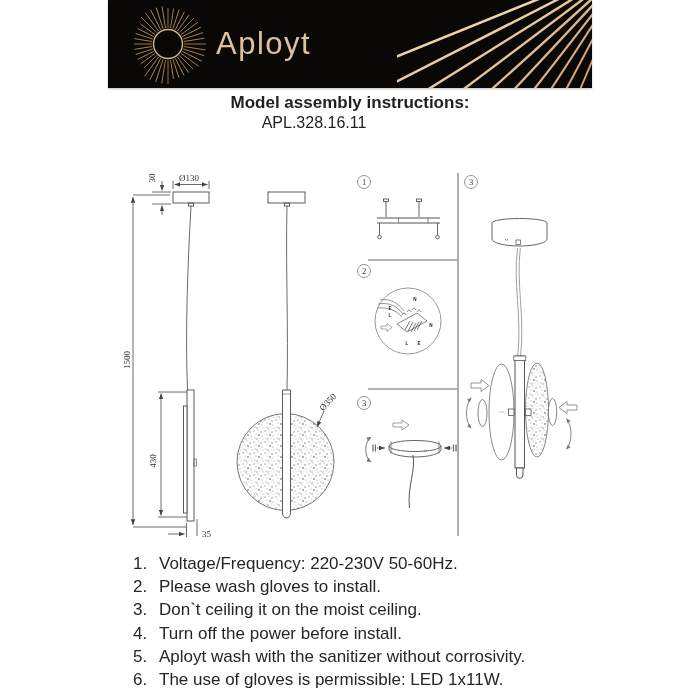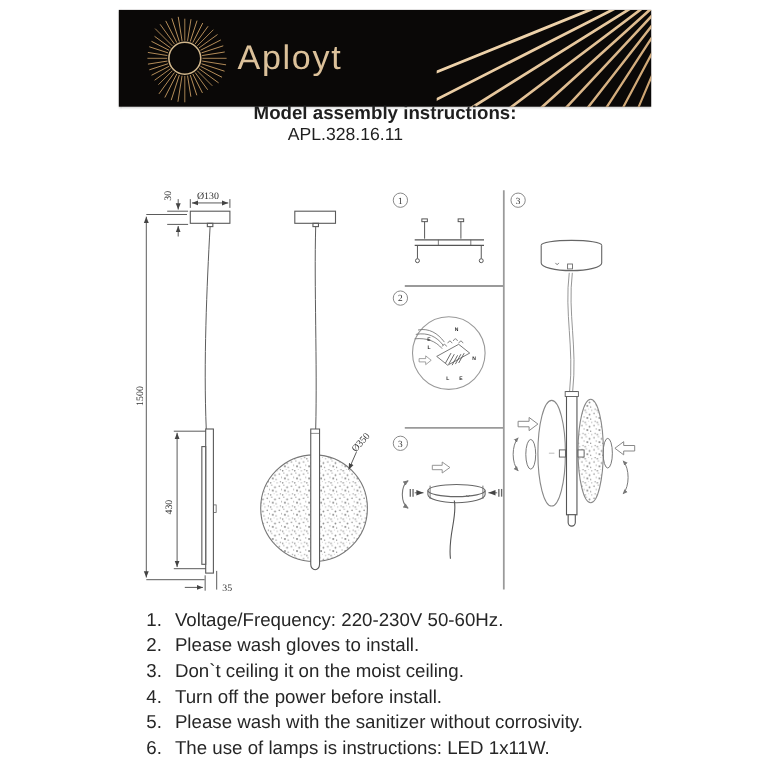--- a/index.html
+++ b/index.html
@@ -1,19 +1,19 @@
 <!DOCTYPE html>
 <html><head>
 <meta charset="utf-8">
 <style>
   html,body{margin:0;padding:0;}
   .page{position:relative;width:700px;height:700px;background:#ffffff;overflow:hidden;
         font-family:"Liberation Sans",sans-serif;}
   
-  .banner{position:absolute;left:108px;top:9px;width:484px;height:88px;background:#0a0807;
+  .banner{position:absolute;left:108px;top:0;width:484px;height:88px;background:#0a0807;
           box-shadow:0 1px 2px rgba(0,0,0,.25);}
   .banner svg{position:absolute;top:0;}
   .logo-svg{left:16px;width:88px;height:88px;}
   .rays-svg{right:0;width:195px;height:88px;}
   .brand{position:absolute;left:108px;top:22px;width:130px;height:44px;line-height:44px;
          color:#dcc19a;font-size:31px;letter-spacing:1.5px;font-weight:400;text-align:left;}
   
   .title1{position:absolute;left:0;top:93px;width:700px;text-align:center;
           color:#1f1f1f;font-size:17px;font-weight:700;}
   .title2{position:absolute;left:0;top:114px;width:628px;text-align:center;
@@ -261,21 +261,21 @@
     <div class="row">
       <span class="num">3.</span>
       <span class="txt">Don`t ceiling it on the moist ceiling.</span>
     </div>
     <div class="row">
       <span class="num">4.</span>
       <span class="txt">Turn off the power before install.</span>
     </div>
     <div class="row">
       <span class="num">5.</span>
-      <span class="txt">Please wash with the sanitizer without corrosivity.</span>
+      <span class="txt">Aployt wash with the sanitizer without corrosivity.</span>
     </div>
     <div class="row">
       <span class="num">6.</span>
-      <span class="txt">The use of lamps is instructions: LED 1x11W.</span>
+      <span class="txt">The use of gloves is permissible: LED 1x11W.</span>
     </div>
   </div>
 
 </div>
 
 </body></html>

